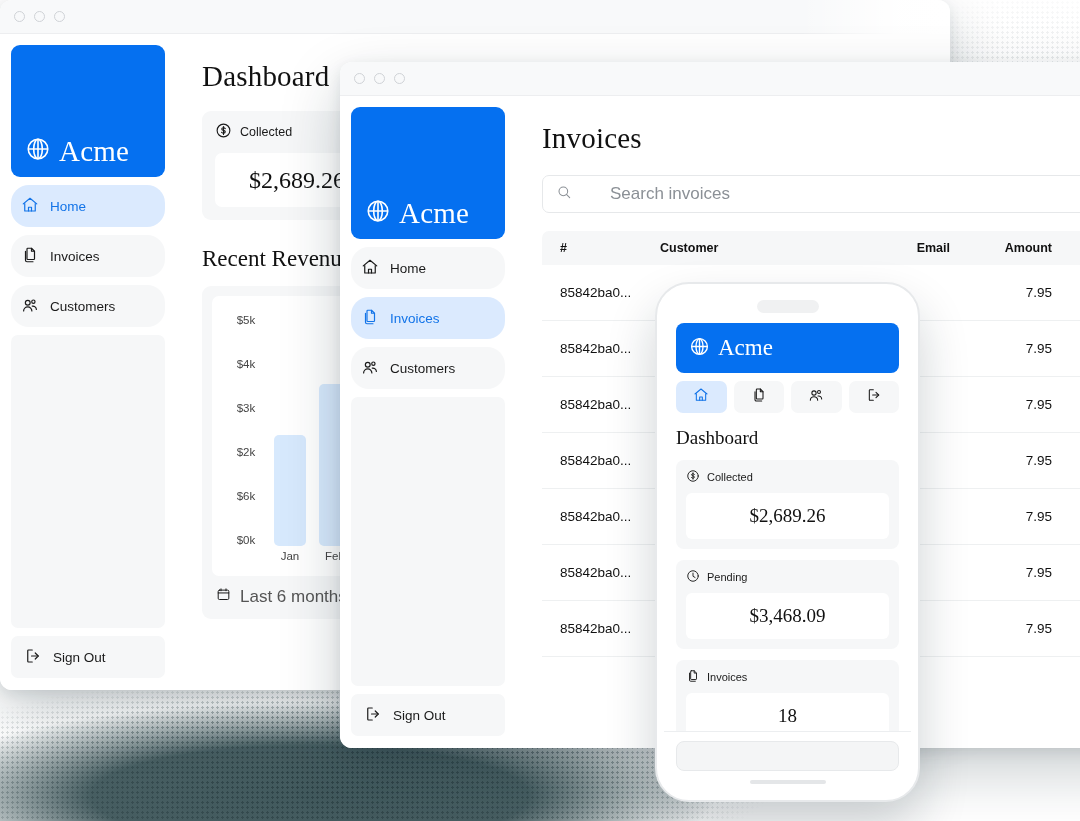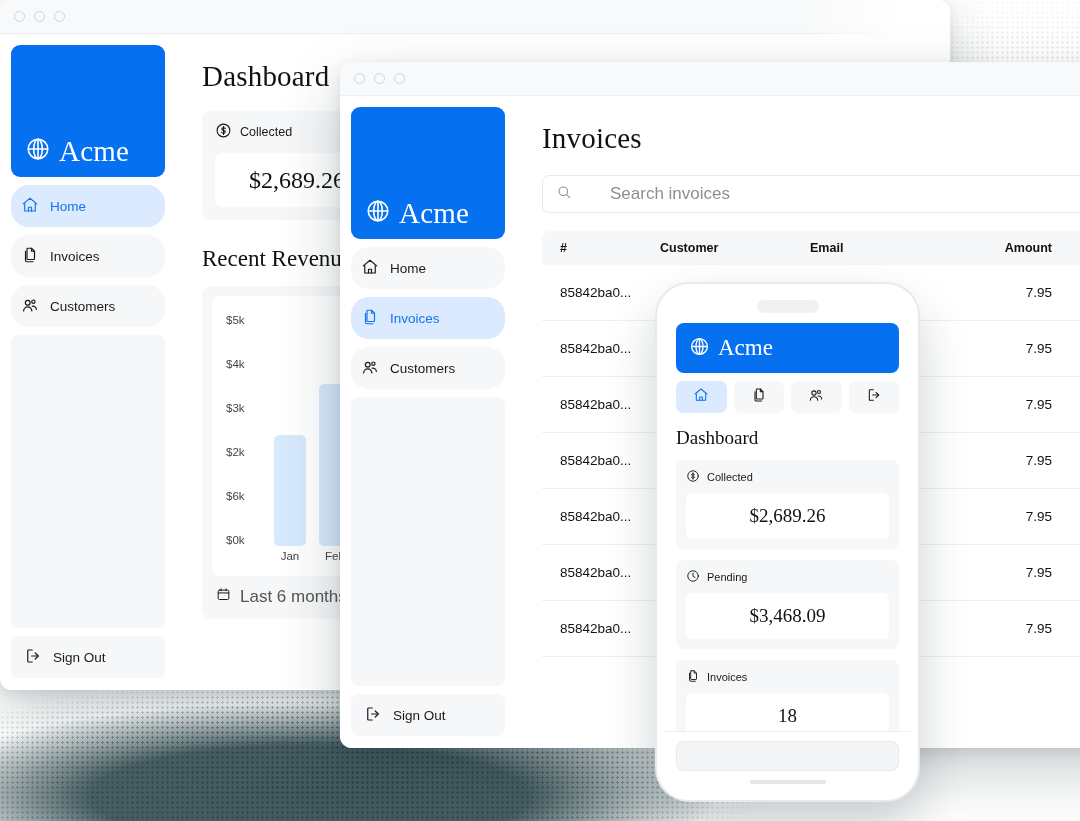--- a/index.html
+++ b/index.html
@@ -178,21 +178,21 @@
     border-radius: 7px;
     height: 280px;
     position: relative;
     padding: 18px 8px 6px 8px;
   }
   .y-axis {
     position: absolute; left: 14px; top: 18px;
     height: 232px; width: 40px;
     display: flex; flex-direction: column; justify-content: space-between;
   }
-  .y-tick { font-size: 11.5px; color: #444; text-align: left; }
+  .y-tick { font-size: 11.5px; color: #444; text-align: center; }
   .bars {
     position: absolute; left: 62px; right: 8px; top: 18px;
     height: 232px;
     display: flex; align-items: flex-end; gap: 13px;
   }
   .bar-col { width: 32px; display: flex; flex-direction: column; justify-content: flex-end; height: 100%; }
   .bar {
     width: 100%;
     background: #d7e9fd;
     border-radius: 5px;
@@ -235,21 +235,21 @@
   .trow {
     display: flex; align-items: center;
     height: 56px;
     border-bottom: 1px solid #eef0f1;
     font-size: 13.5px; color: #111;
     padding: 0 0 0 18px;
     background: #fff;
   }
   .c-id     { flex: 0 0 100px; }
   .c-cust   { flex: 0 0 150px; }
-  .c-email  { flex: 0 0 140px; }
+  .c-email  { flex: 0 0 140px; text-align: right; }
   .c-amt    { flex: 0 0 120px; text-align: right; padding-right: 18px; }
   .c-date   { flex: 0 0 110px; padding-left: 18px; color: #d4d7da; }
   .c-status { flex: 0 0 90px; padding-left: 14px; color: #e4e6e8; }
   .thead .c-date, .thead .c-status { color: #d4d7da; }
 
   
   .fade-right {
     position: absolute; top: 0; right: 0; bottom: 0;
     width: 150px;
     background: linear-gradient(to right, rgba(255,255,255,0) 0%, rgba(255,255,255,0.92) 62%, #fff 100%);

